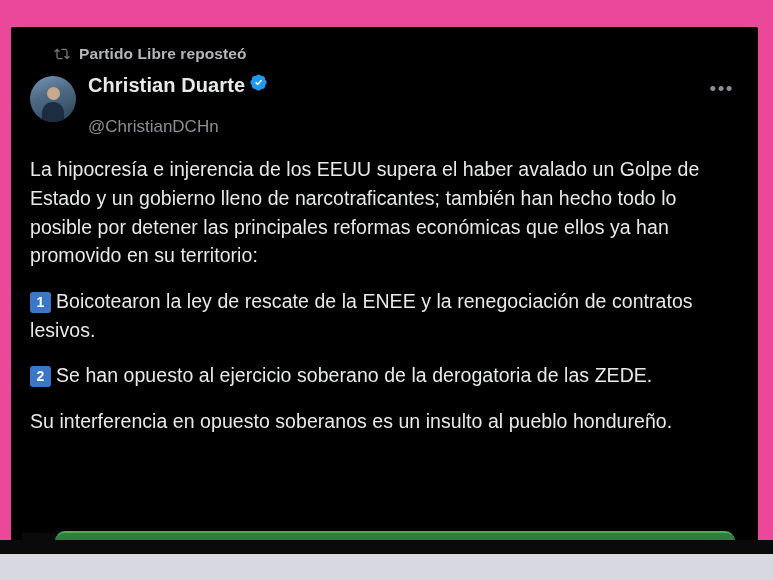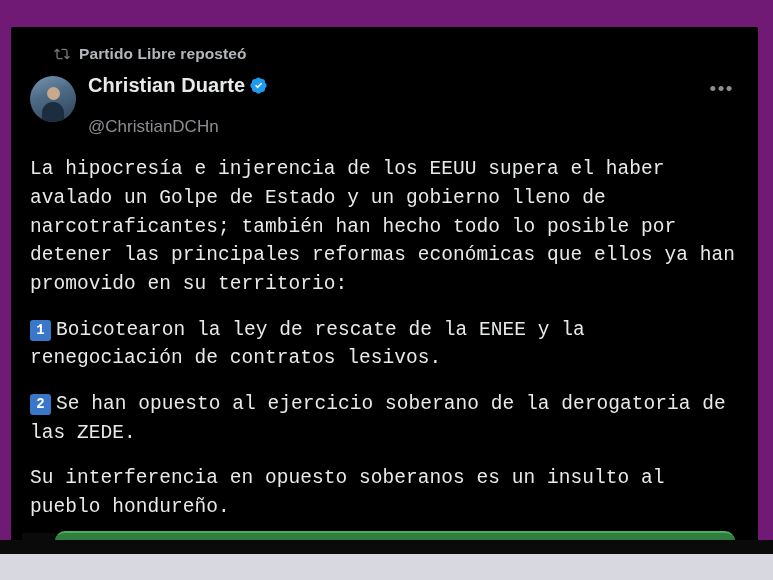--- a/index.html
+++ b/index.html
@@ -10,21 +10,21 @@
   body {
     width: 773px;
     height: 580px;
     overflow: hidden;
     font-family: "Liberation Sans", sans-serif;
   }
   .screen {
     position: relative;
     width: 773px;
     height: 580px;
-    background: #701a75;
+    background: #ec4899;
   }
   
   .bottom-strip {
     position: absolute;
     left: 0;
     bottom: 0;
     width: 773px;
     height: 26px;
     background: #d8d9e0;
   }
@@ -102,21 +102,21 @@
     background: #c9a88c;
   }
   .names {
     margin-left: 12px;
     display: flex;
     flex-direction: column;
     line-height: 1.25;
   }
   .name-line {
     display: flex;
-    align-items: center;
+    align-items: flex-start;
     gap: 4px;
   }
   .display-name {
     color: #e7e9ea;
     font-size: 20px;
     font-weight: bold;
     letter-spacing: 0.1px;
   }
   .verified {
     width: 19px;
@@ -139,21 +139,20 @@
   }
   .tweet-body {
     padding: 18px 22px 0 19px;
     color: #e7e9ea;
     font-size: 19.5px;
     line-height: 1.47;
     letter-spacing: 0.05px;
   }
   .tweet-body p {
     margin: 0 0 17px 0;
-    font-family: Liberation Mono, monospace;
   }
   .tweet-body p.tight {
     margin-bottom: 0;
   }
   .numbox {
     display: inline-block;
     width: 21px;
     height: 21px;
     line-height: 21px;
     text-align: center;

